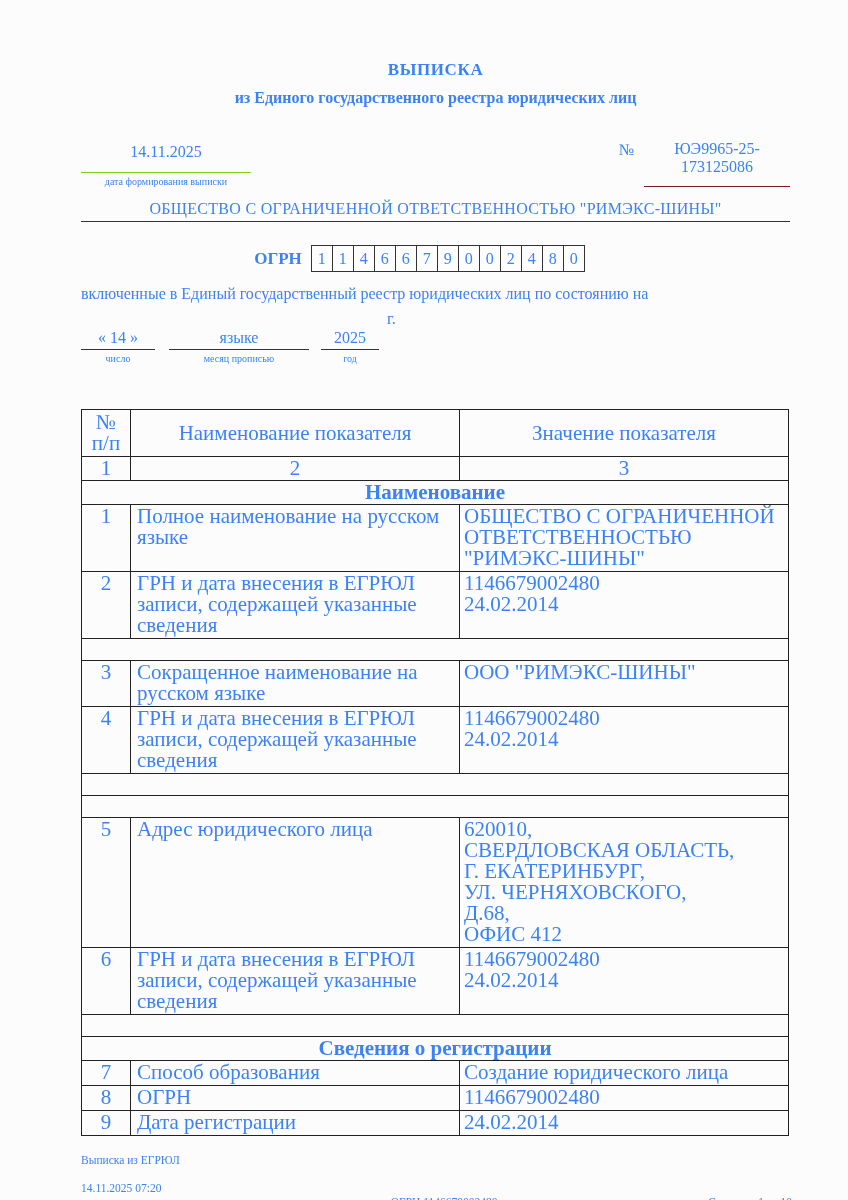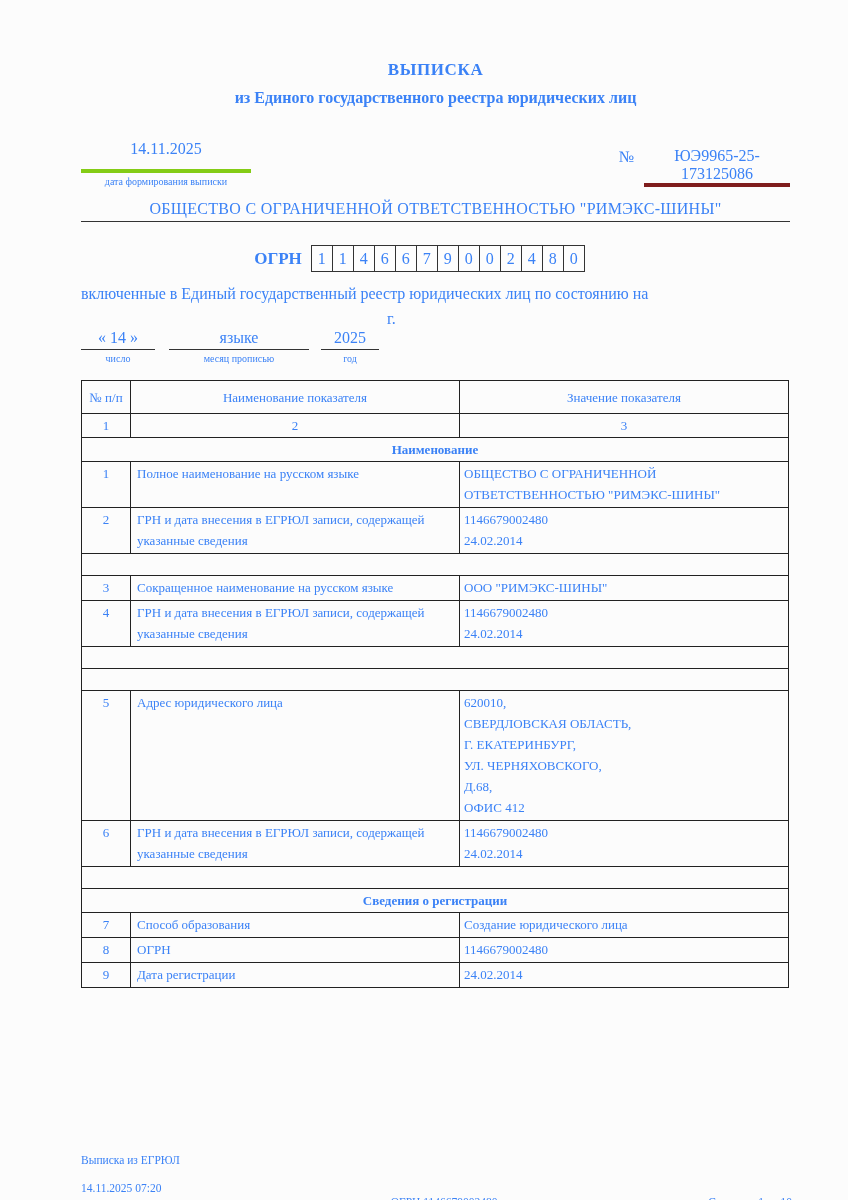--- a/index.html
+++ b/index.html
@@ -21,28 +21,28 @@
     text-align:center;font-weight:bold;font-size:16px;margin-top:9px;
   }
 
   .meta-row{
     display:flex;justify-content:space-between;align-items:flex-end;
     margin-top:33px;
   }
   .date-block{width:170px;}
   .date-value{
     text-align:center;font-size:16px;padding-bottom:11px;
-    border-bottom:4px solid #84cc16;
+    border-bottom:1px solid #84cc16;
   }
   .date-caption{font-size:10px;text-align:center;padding-top:3px;}
   .number-block{display:flex;align-items:flex-start;}
   .number-sign{font-size:16px;margin-right:10px;padding-top:1px;}
   .number-lines{
     width:146px;text-align:center;font-size:16px;line-height:18px;
-    border-bottom:4px solid #7f1d1d;padding-bottom:0;
+    border-bottom:1px solid #7f1d1d;padding-bottom:10px;
   }
 
   .intro-line{font-size:16px;margin-top:17px;}
 
   .company-block{margin-top:13px;}
   .company-name{
     text-align:center;font-size:16px;letter-spacing:.3px;
     border-bottom:1px solid #333;padding-bottom:3px;
   }
   .company-caption{font-size:10px;text-align:center;padding-top:2px;}
@@ -65,22 +65,22 @@
   .asof-row{display:flex;align-items:flex-start;margin-top:7px;font-size:16px;}
   .asof-field{text-align:center;margin-top:19px;}
   .asof-text{border-bottom:1px solid #333;padding:0 2px 2px 2px;}
   .asof-caption{font-size:10px;padding-top:3px;}
   .f-day{width:74px;}
   .f-month{width:140px;margin-left:14px;}
   .f-year{width:58px;margin-left:12px;}
   .year-suffix{margin-left:8px;}
 
   table.main{
-    margin-top:16px;border-collapse:collapse;table-layout:fixed;width:707px;
-    font-size:13px;line-height:21px;
+    margin-top:45px;border-collapse:collapse;table-layout:fixed;width:707px;
+    font-size:21px;line-height:21px;
   }
   table.main td,table.main th{
     border:1.6px solid #222;font-weight:normal;
     vertical-align:top;overflow:hidden;
   }
   col.c-num{width:49px;}
   col.c-name{width:329px;}
   col.c-value{width:329px;}
   tr.head th{height:28px;text-align:center;vertical-align:middle;padding:2px 3px;}
   tr.numbering td{height:20px;text-align:center;vertical-align:middle;}

